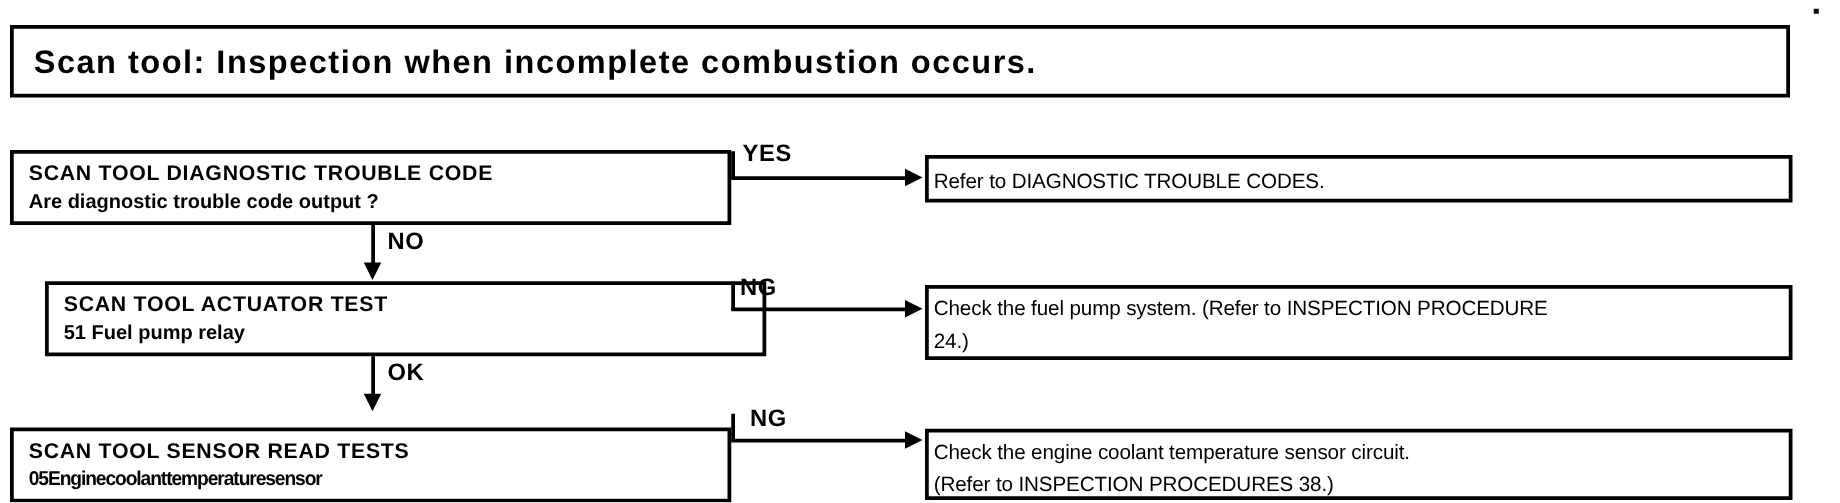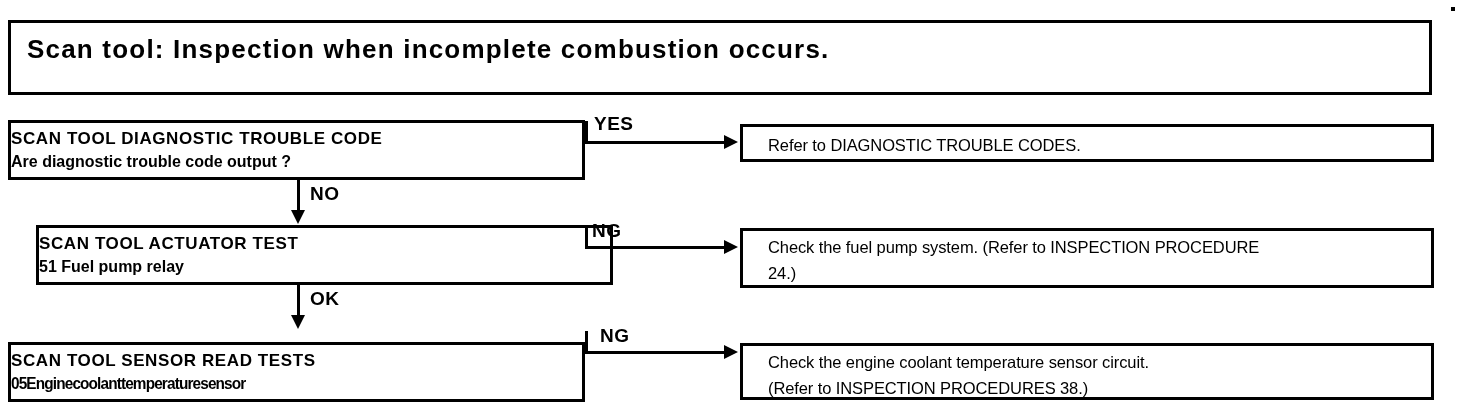--- a/index.html
+++ b/index.html
@@ -31,37 +31,37 @@
     display: block;
     white-space: nowrap;
     color: #000000;
   }
 
   
   #title-box {
     left: 8px;
     top: 20px;
     width: 1424px;
-    height: 75px;
+    height: 58px;
     border-width: 3px;
     padding-left: 16px;
   }
   #title-box .line {
     font-size: 26px;
     font-weight: bold;
     letter-spacing: 1.2px;
     line-height: 52px;
   }
 
   
   .left-box {
     left: 8px;
     width: 577px;
     height: 60px;
-    padding: 4px 0 0 0;
+    padding: 4px 0 0 12px;
   }
   #left-box-1 { top: 120px; }
   #left-box-2 { top: 225px; margin-left: 28px; }
   #left-box-3 { top: 342px; }
 
   .left-box .head {
     font-size: 17px;
     font-weight: bold;
     letter-spacing: 0.6px;
     line-height: 24px;
@@ -74,21 +74,21 @@
   .left-box .sub.condensed {
     letter-spacing: -0.9px;
     transform: scaleX(0.96);
     transform-origin: left center;
   }
 
   
   .right-box {
     left: 740px;
     width: 694px;
-    padding: 3px 0 0 25px;
+    padding: 3px 0 0 4px;
   }
   #right-box-1 { top: 124px; height: 38px; }
   #right-box-2 { top: 228px; height: 60px; }
   #right-box-3 { top: 333px; height: 57px; margin-top: 10px; }
 
   .right-box .line {
     font-size: 16.5px;
     line-height: 26px;
     letter-spacing: -0.1px;
   }

